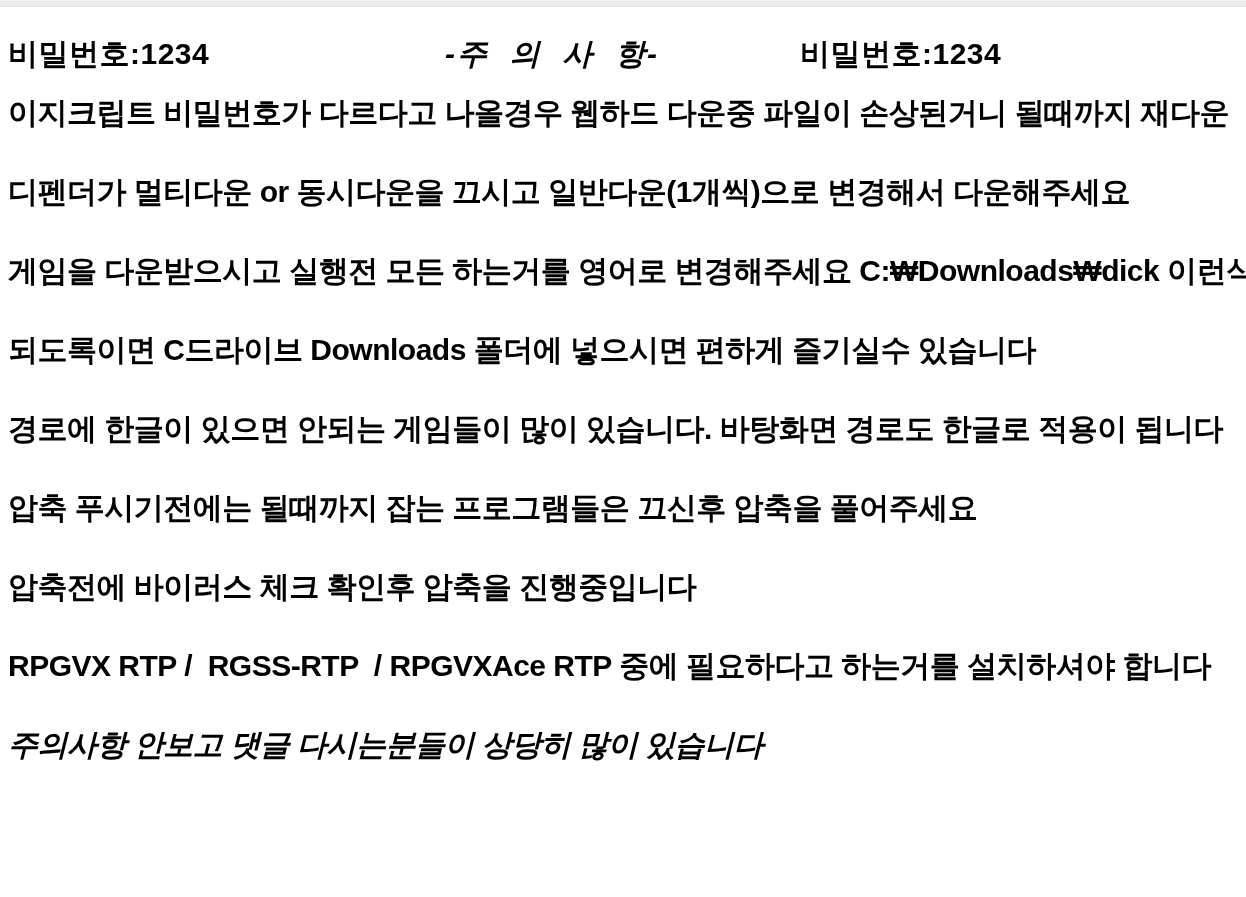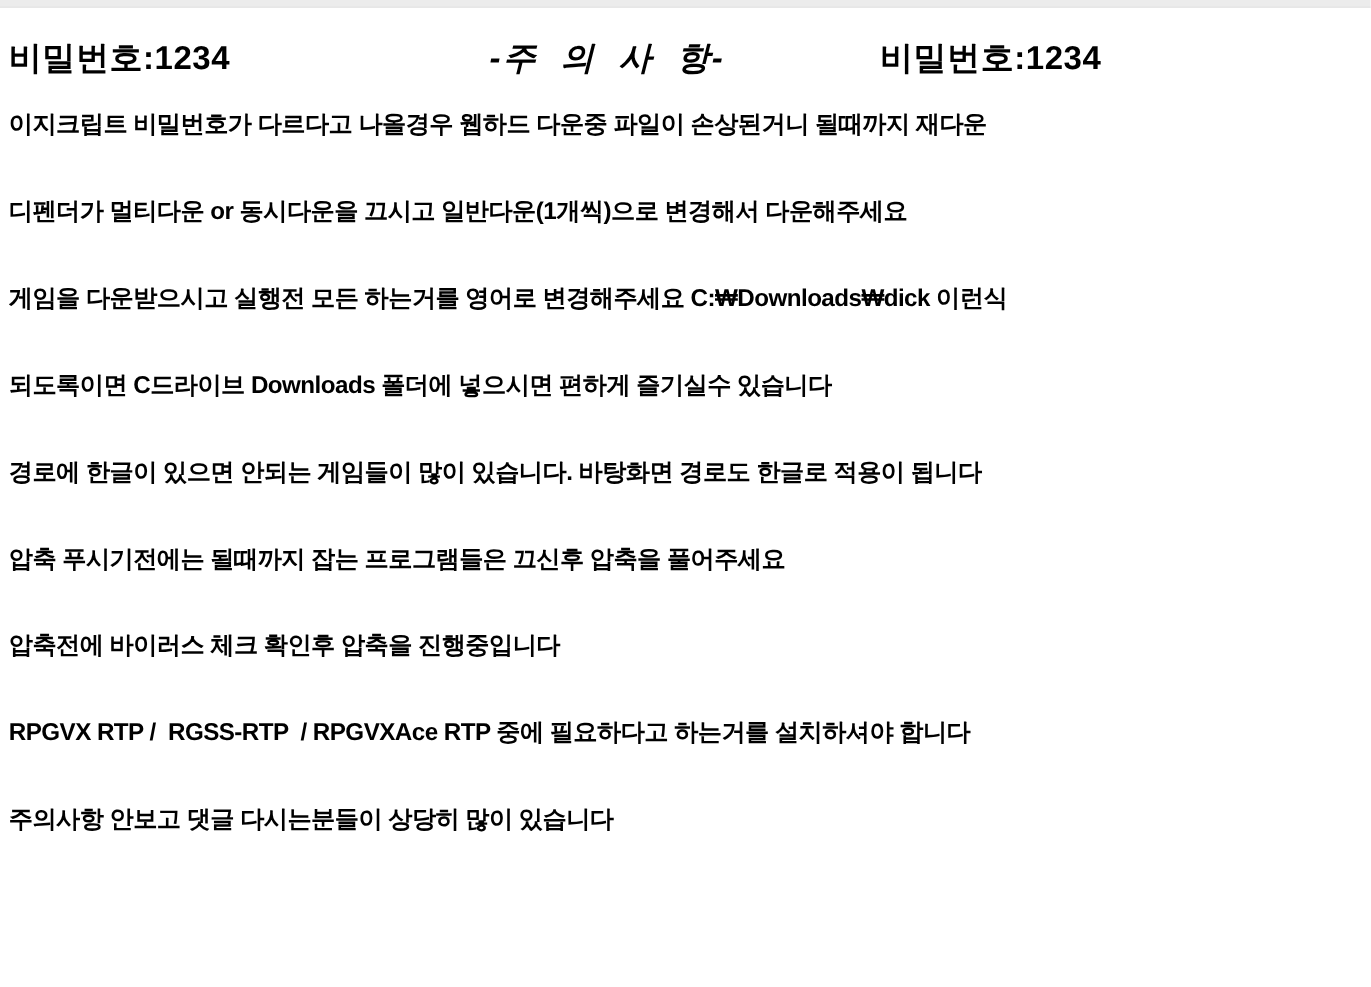--- a/index.html
+++ b/index.html
@@ -38,27 +38,27 @@
   .hdr-title { left: 445px; letter-spacing: 2px; font-style: italic; }
   .hdr-right { left: 800px; }
   .content {
     position: absolute;
     top: 93px;
     left: 8px;
     right: 0;
   }
   .line {
     margin: 0 0 39px 0;
-    font-size: 22px;
+    font-size: 30px;
     line-height: 40px;
     white-space: pre;
     letter-spacing: -0.5px;
   }
   .line.tight { margin-bottom: 0; }
-  .line.last  { margin-bottom: 0; }
+  .line.last  { margin-bottom: 0; font-style: italic; }
 </style>
 </head>
 <body>
 
 <div class="top-strip"></div>
 
 <span class="hdr-span hdr-left">비밀번호:1234</span>
 <span class="hdr-span hdr-title">-주  의  사  항-</span>
 <span class="hdr-span hdr-right">비밀번호:1234</span>
 

